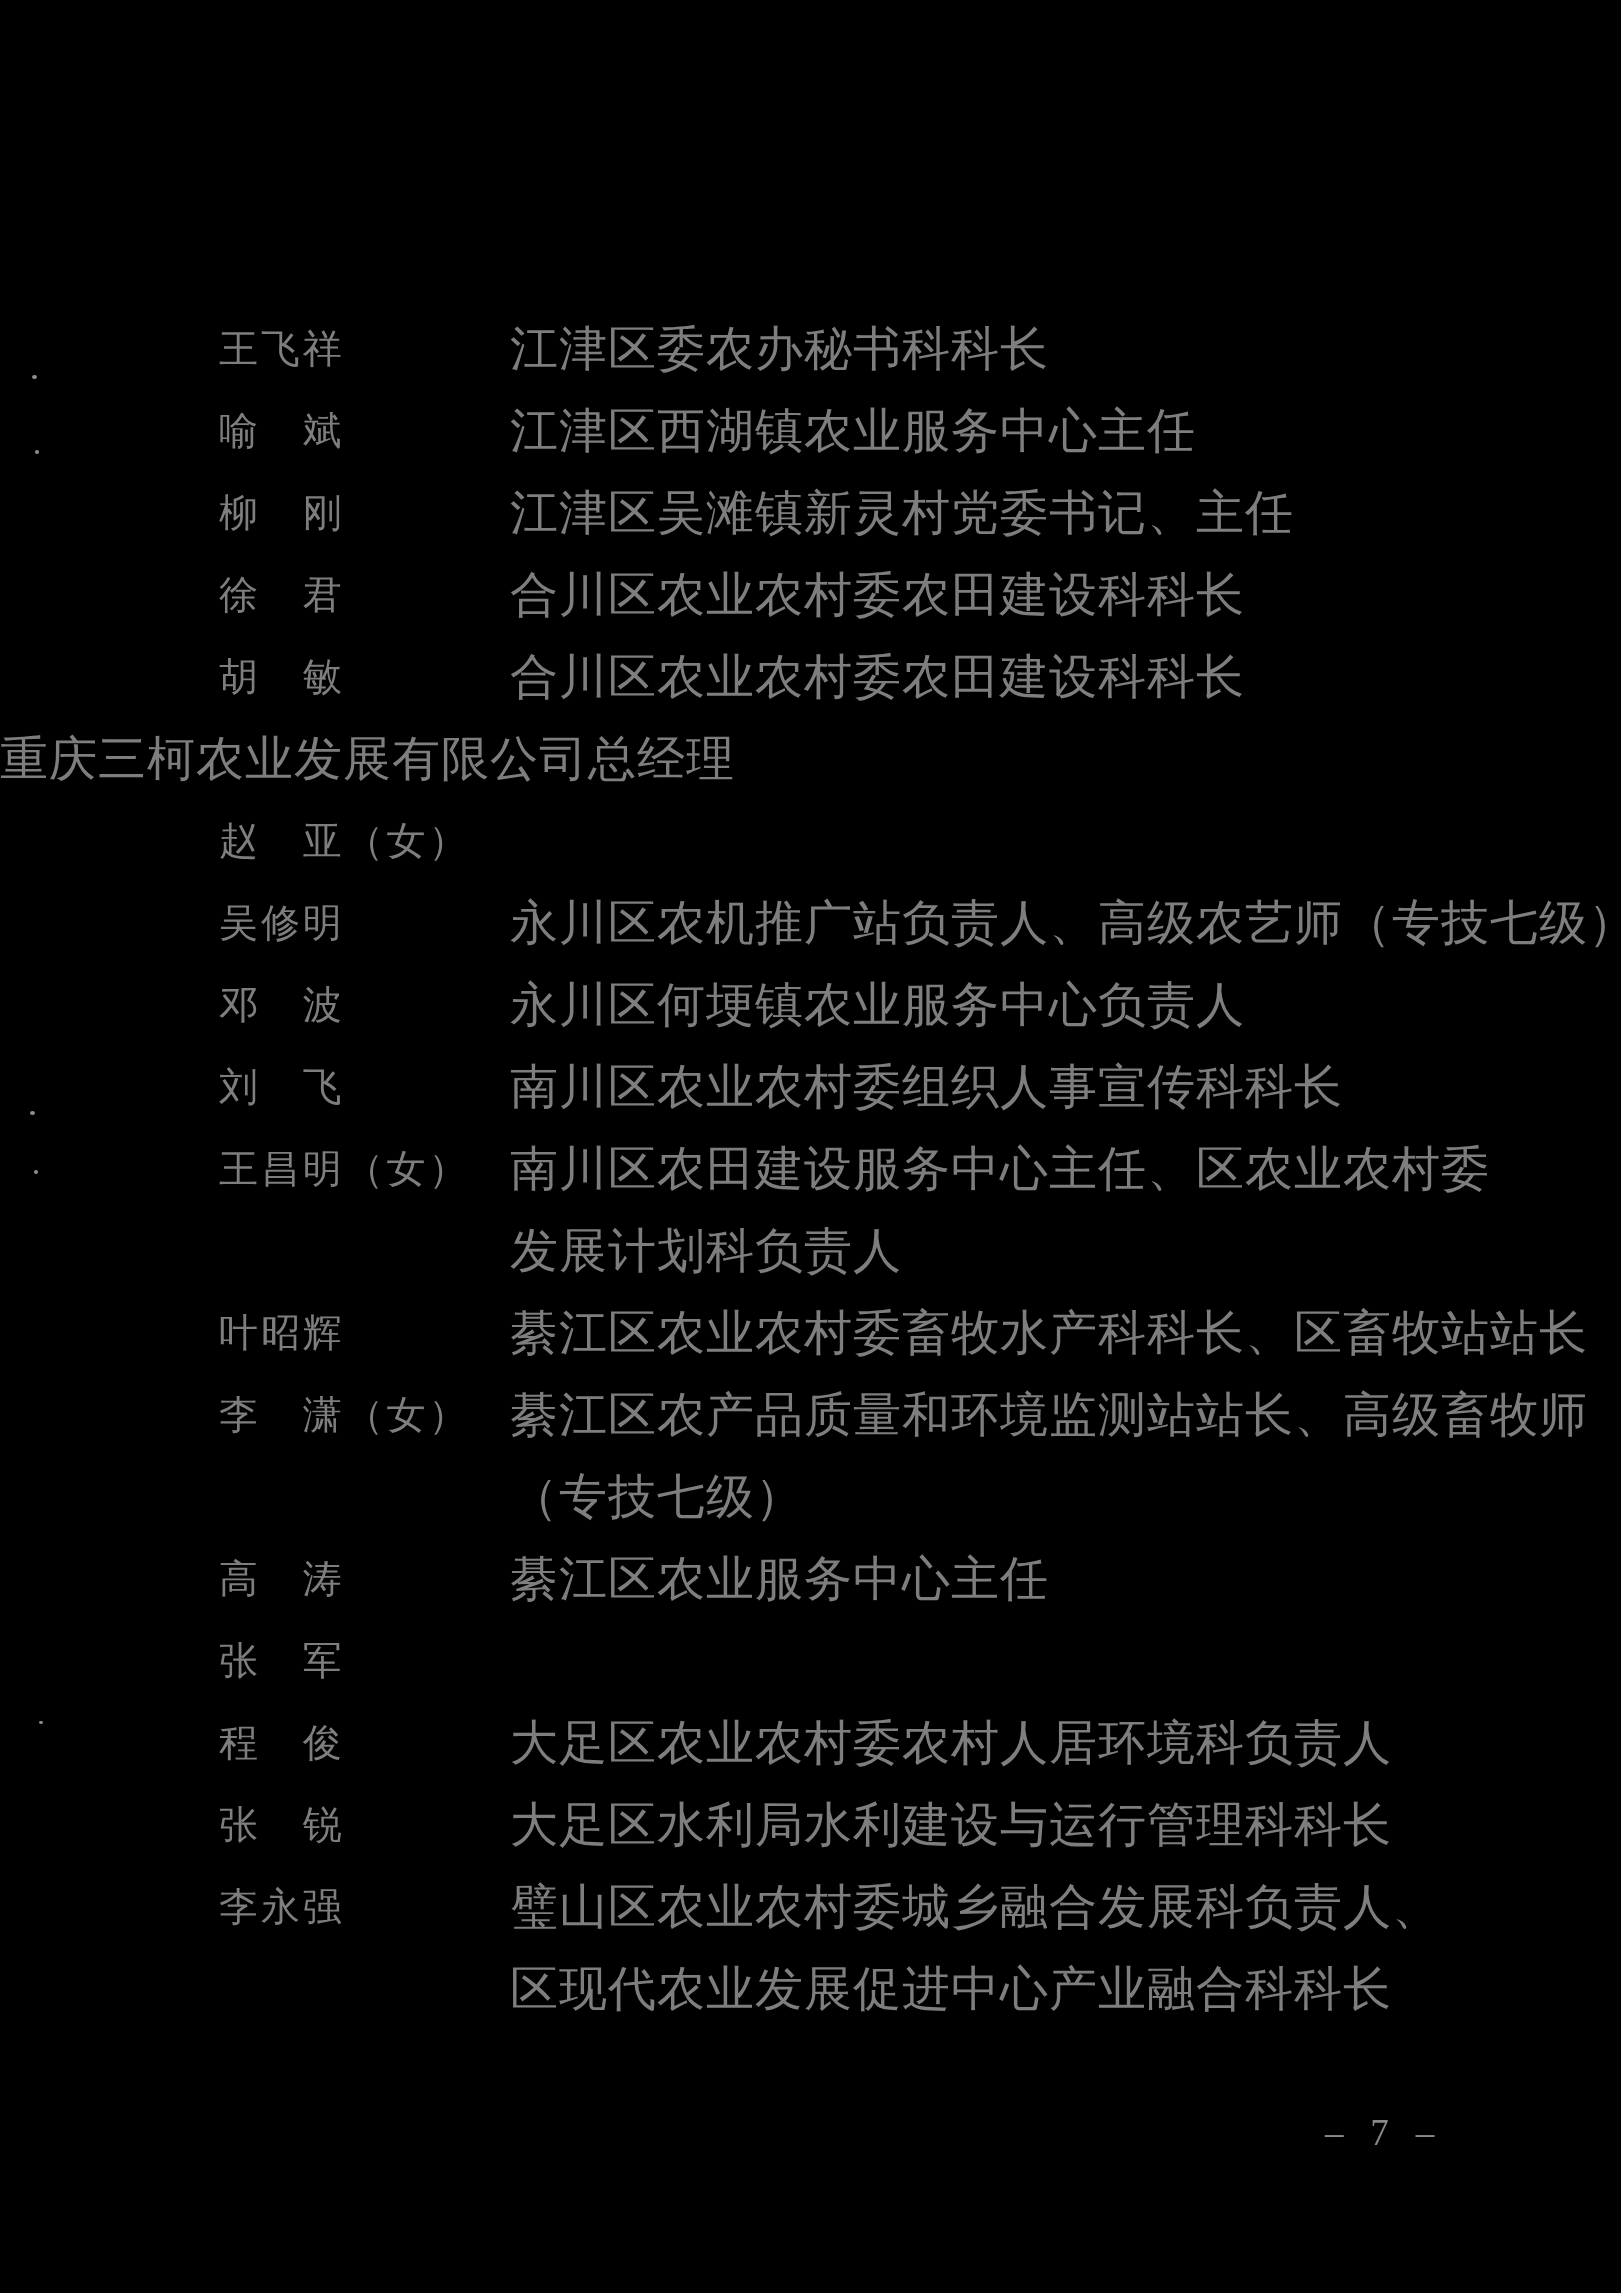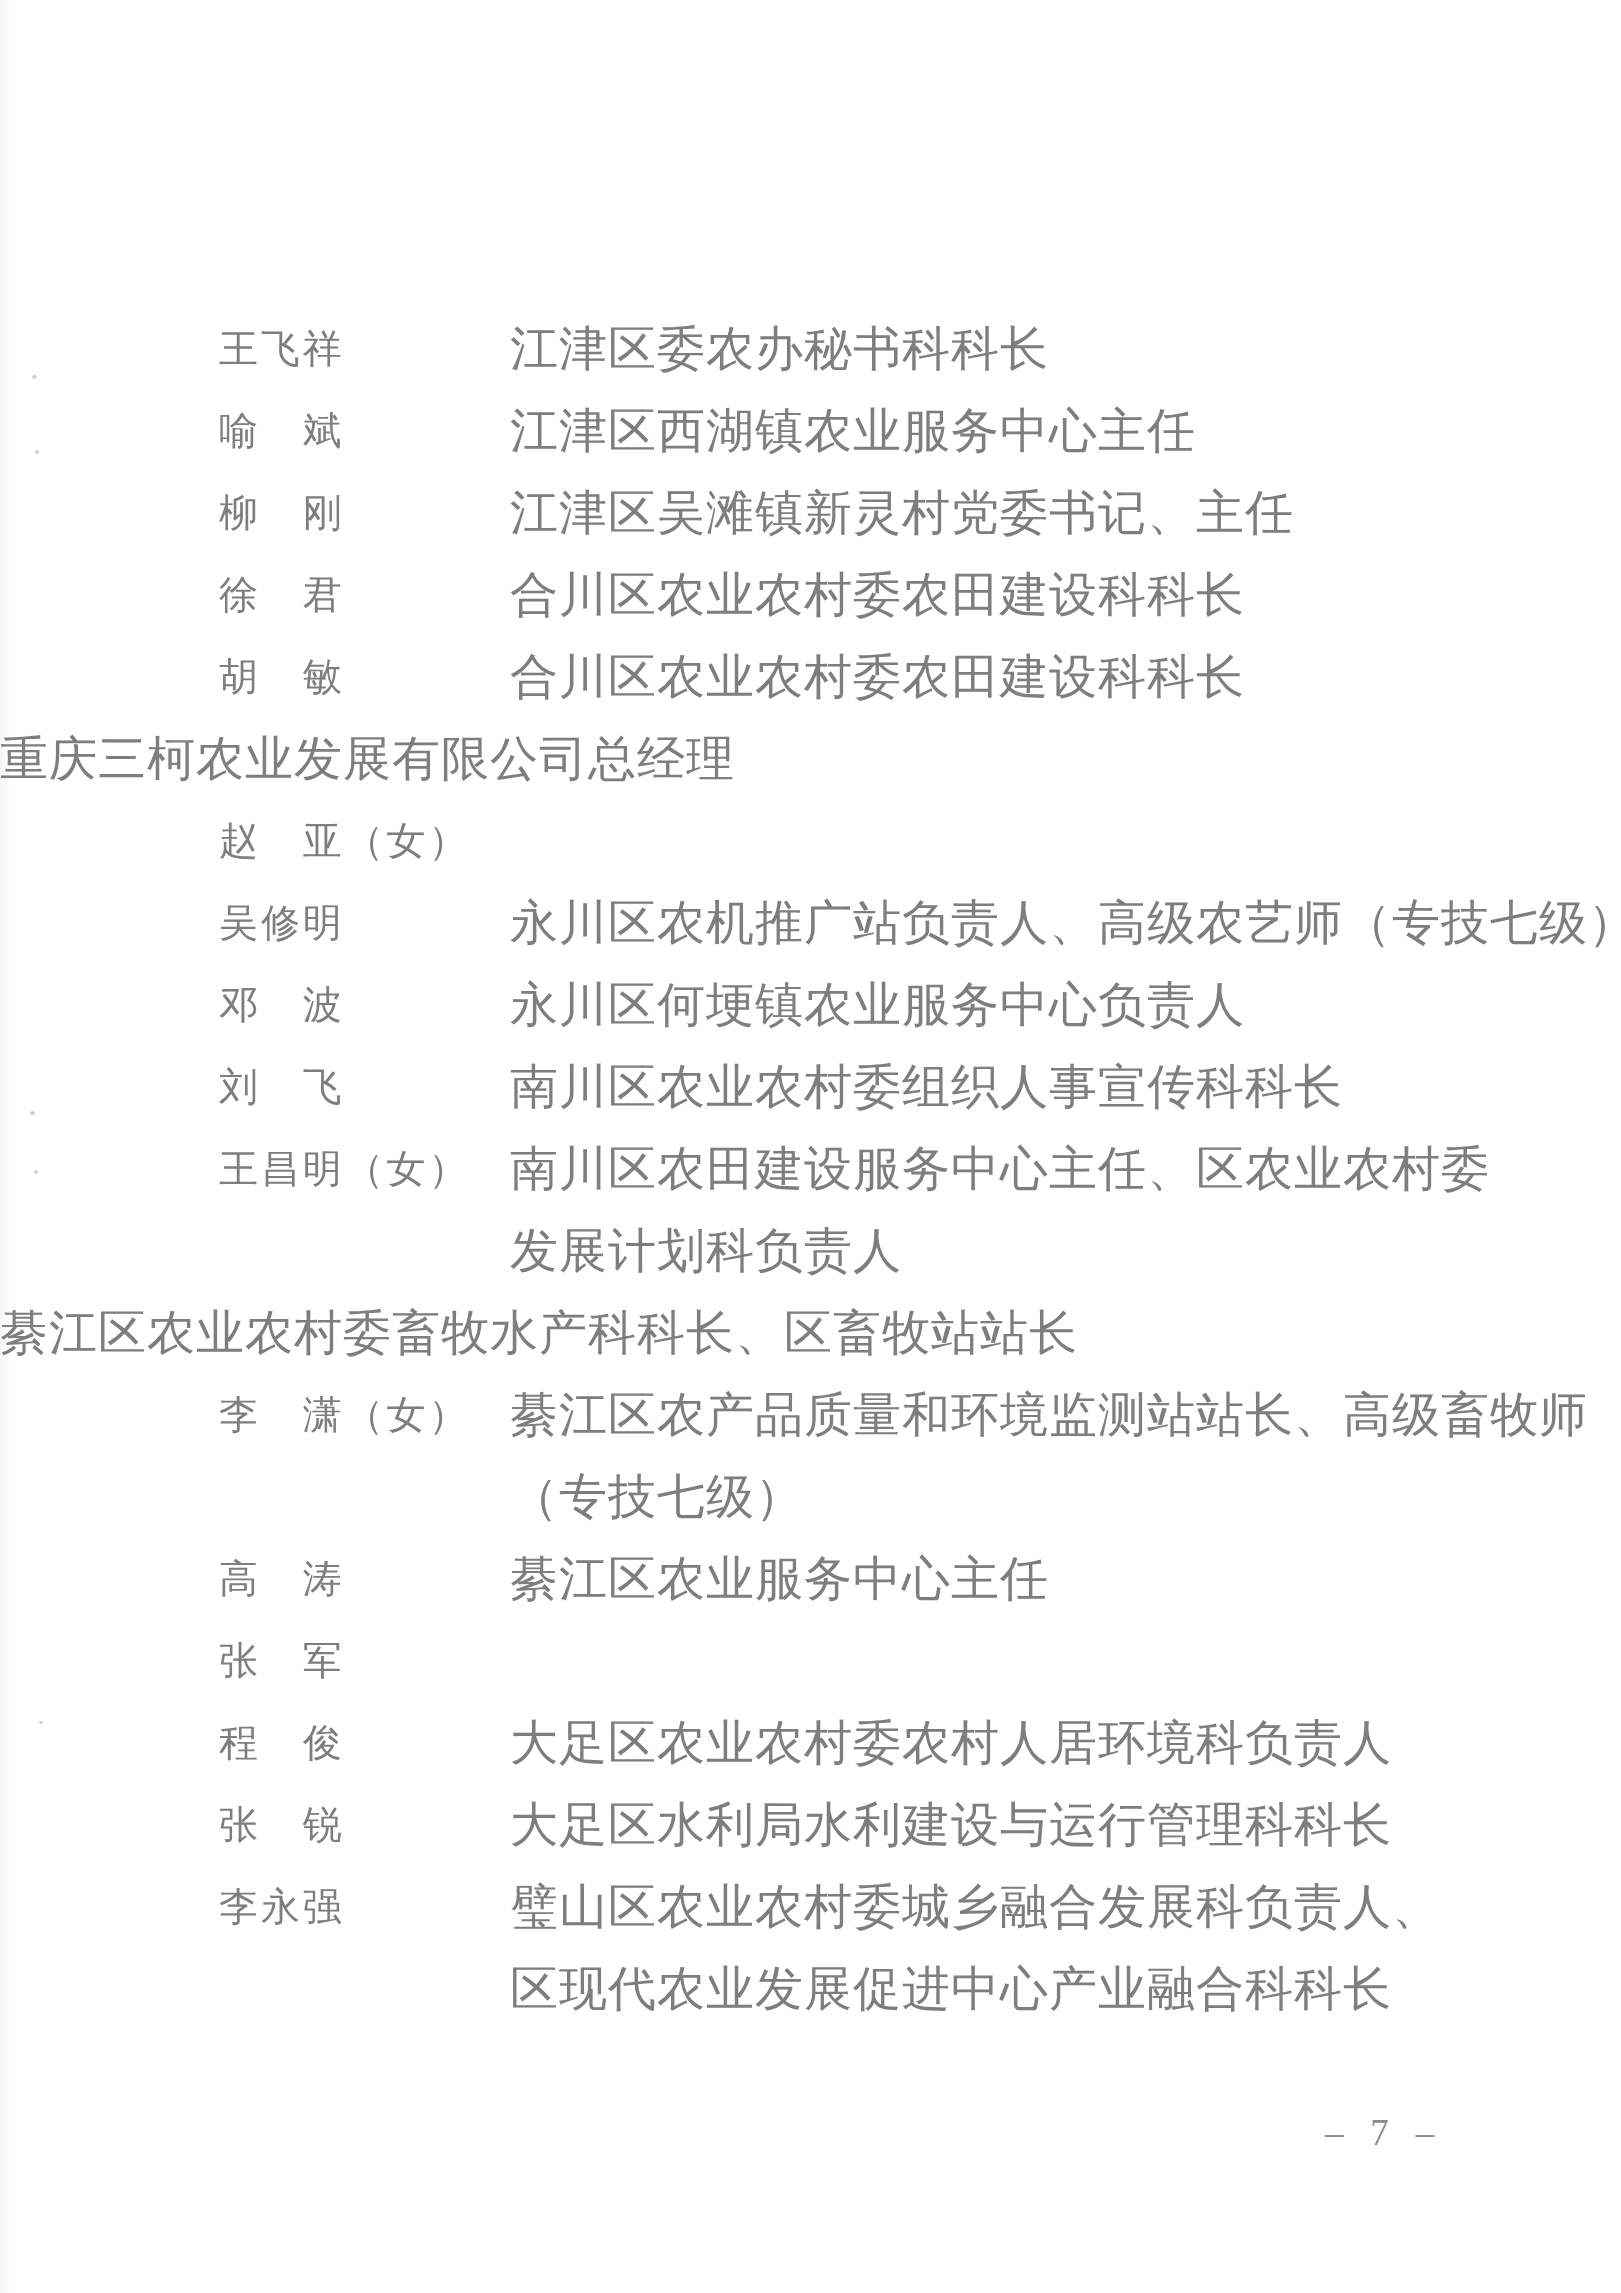--- a/index.html
+++ b/index.html
@@ -1,21 +1,21 @@
 <!DOCTYPE html>
 <html><head>
 <meta charset="utf-8">
 <style>
   html,body{margin:0;padding:0;background:#e9e9e9;}
   .page{
     position:relative;
     width:1621px;
     height:2294px;
     margin:0 auto;
-    background:#ffffff;
+    background:#000000;
     overflow:hidden;
     font-family:"Liberation Serif","DejaVu Serif",serif;
   }
   .edge-shadow{
     position:absolute;left:0;top:0;width:9.8px;height:100%;
     background:linear-gradient(to right, rgba(0,0,0,0.045), rgba(0,0,0,0));
     pointer-events:none;
   }
   .roster{
     position:absolute;
@@ -147,20 +147,21 @@
 
   <div class="entry">
     <div class="name">王昌明（女）</div>
     <div class="titles">
           <div class="tline">南川区农田建设服务中心主任、区农业农村委</div>
           <div class="tline">发展计划科负责人</div>
         </div>
   </div>
 
   <div class="entry">
+    <div class="name">叶昭辉</div>
     <div class="titles">
           <div class="tline">綦江区农业农村委畜牧水产科科长、区畜牧站站长</div>
         </div>
   </div>
 
   <div class="entry">
     <div class="name">李　潇（女）</div>
     <div class="titles">
           <div class="tline">綦江区农产品质量和环境监测站站长、高级畜牧师</div>
           <div class="tline">（专技七级）</div>

